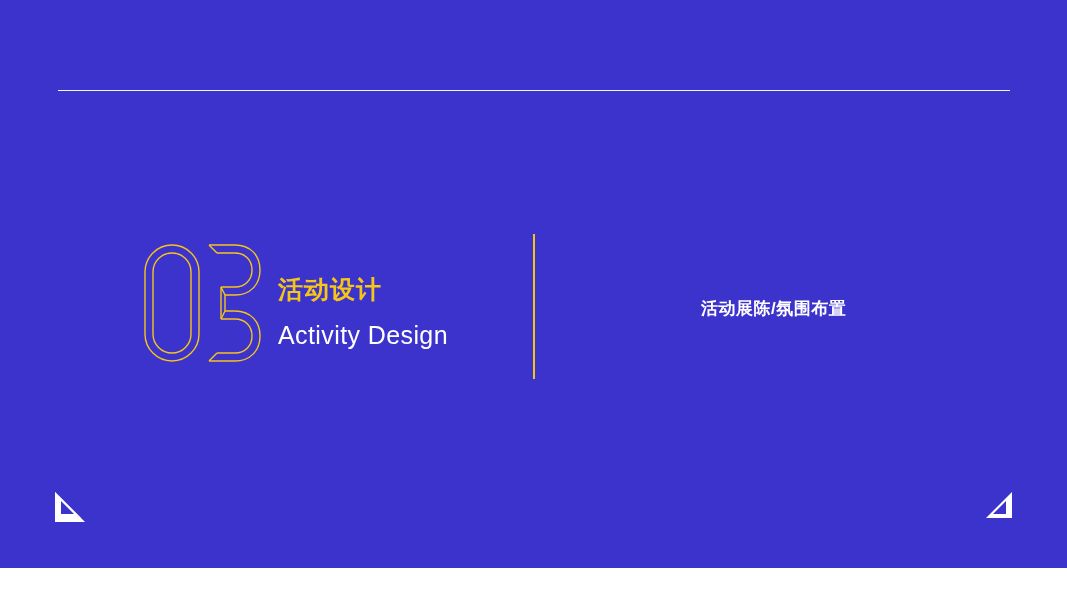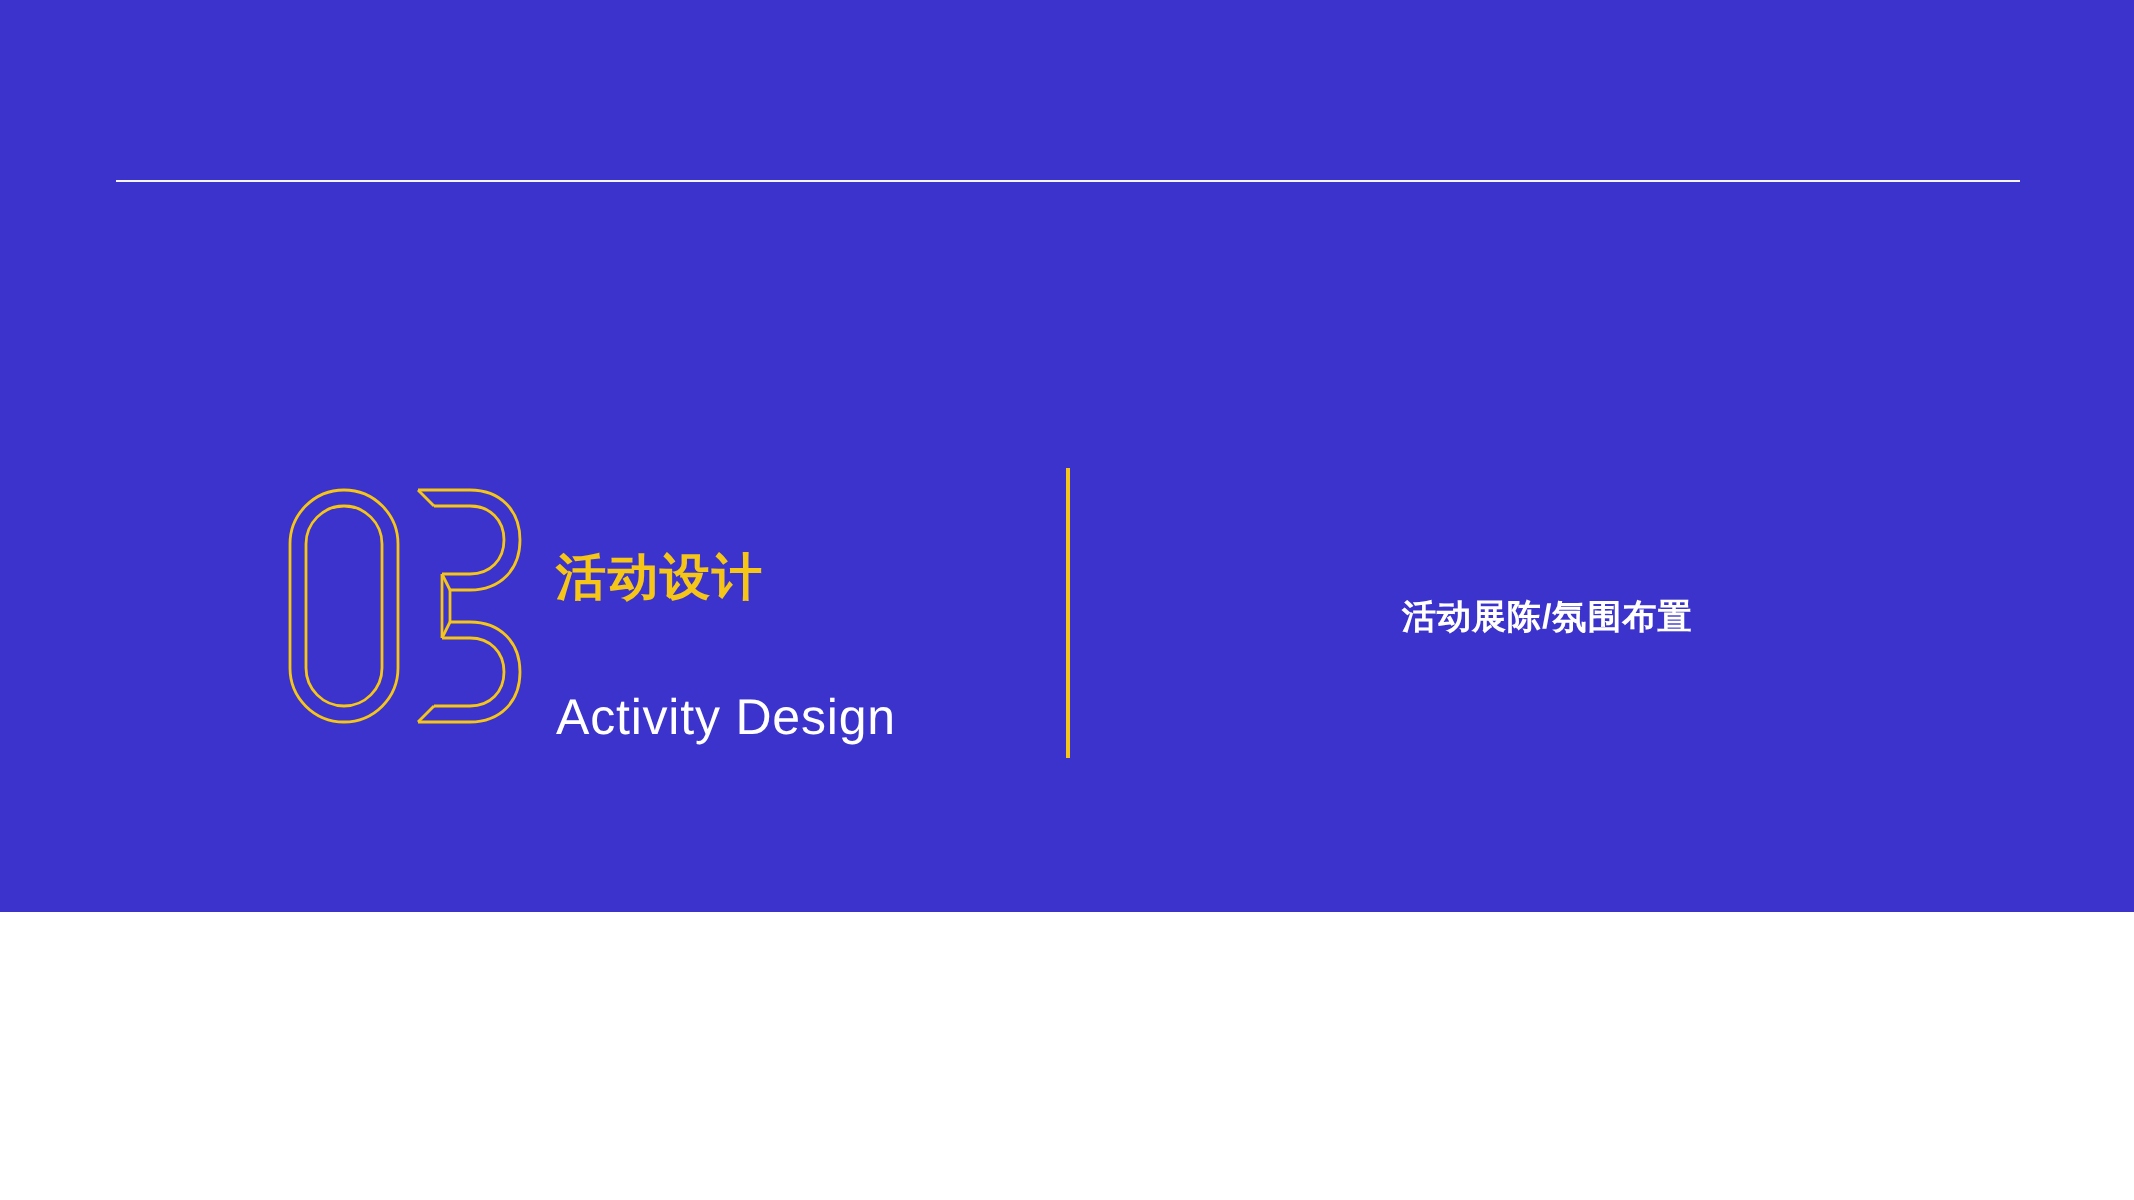--- a/index.html
+++ b/index.html
@@ -3,21 +3,21 @@
 <meta charset="utf-8">
 <style>
   html, body {
     margin: 0;
     padding: 0;
     background: #ffffff;
   }
   .slide {
     position: relative;
     width: 1067px;
-    height: 456px;
+    height: 568px;
     background: #3c33cc;
     overflow: hidden;
     font-family: "Liberation Sans", sans-serif;
   }
   
   .top-rule {
     position: absolute;
     left: 58px;
     top: 90px;
     width: 952px;
@@ -49,21 +49,21 @@
     line-height: 34px;
     margin: 0;
     white-space: nowrap;
   }
   .title-en {
     color: #ffffff;
     font-size: 25px;
     font-weight: normal;
     letter-spacing: 0.4px;
     line-height: 34px;
-    margin: 36px 0 0 0;
+    margin: 12px 0 0 0;
     white-space: nowrap;
   }
   
   .v-divider {
     position: absolute;
     left: 533px;
     top: 234px;
     width: 2px;
     height: 145px;
     background: #f5c518;

